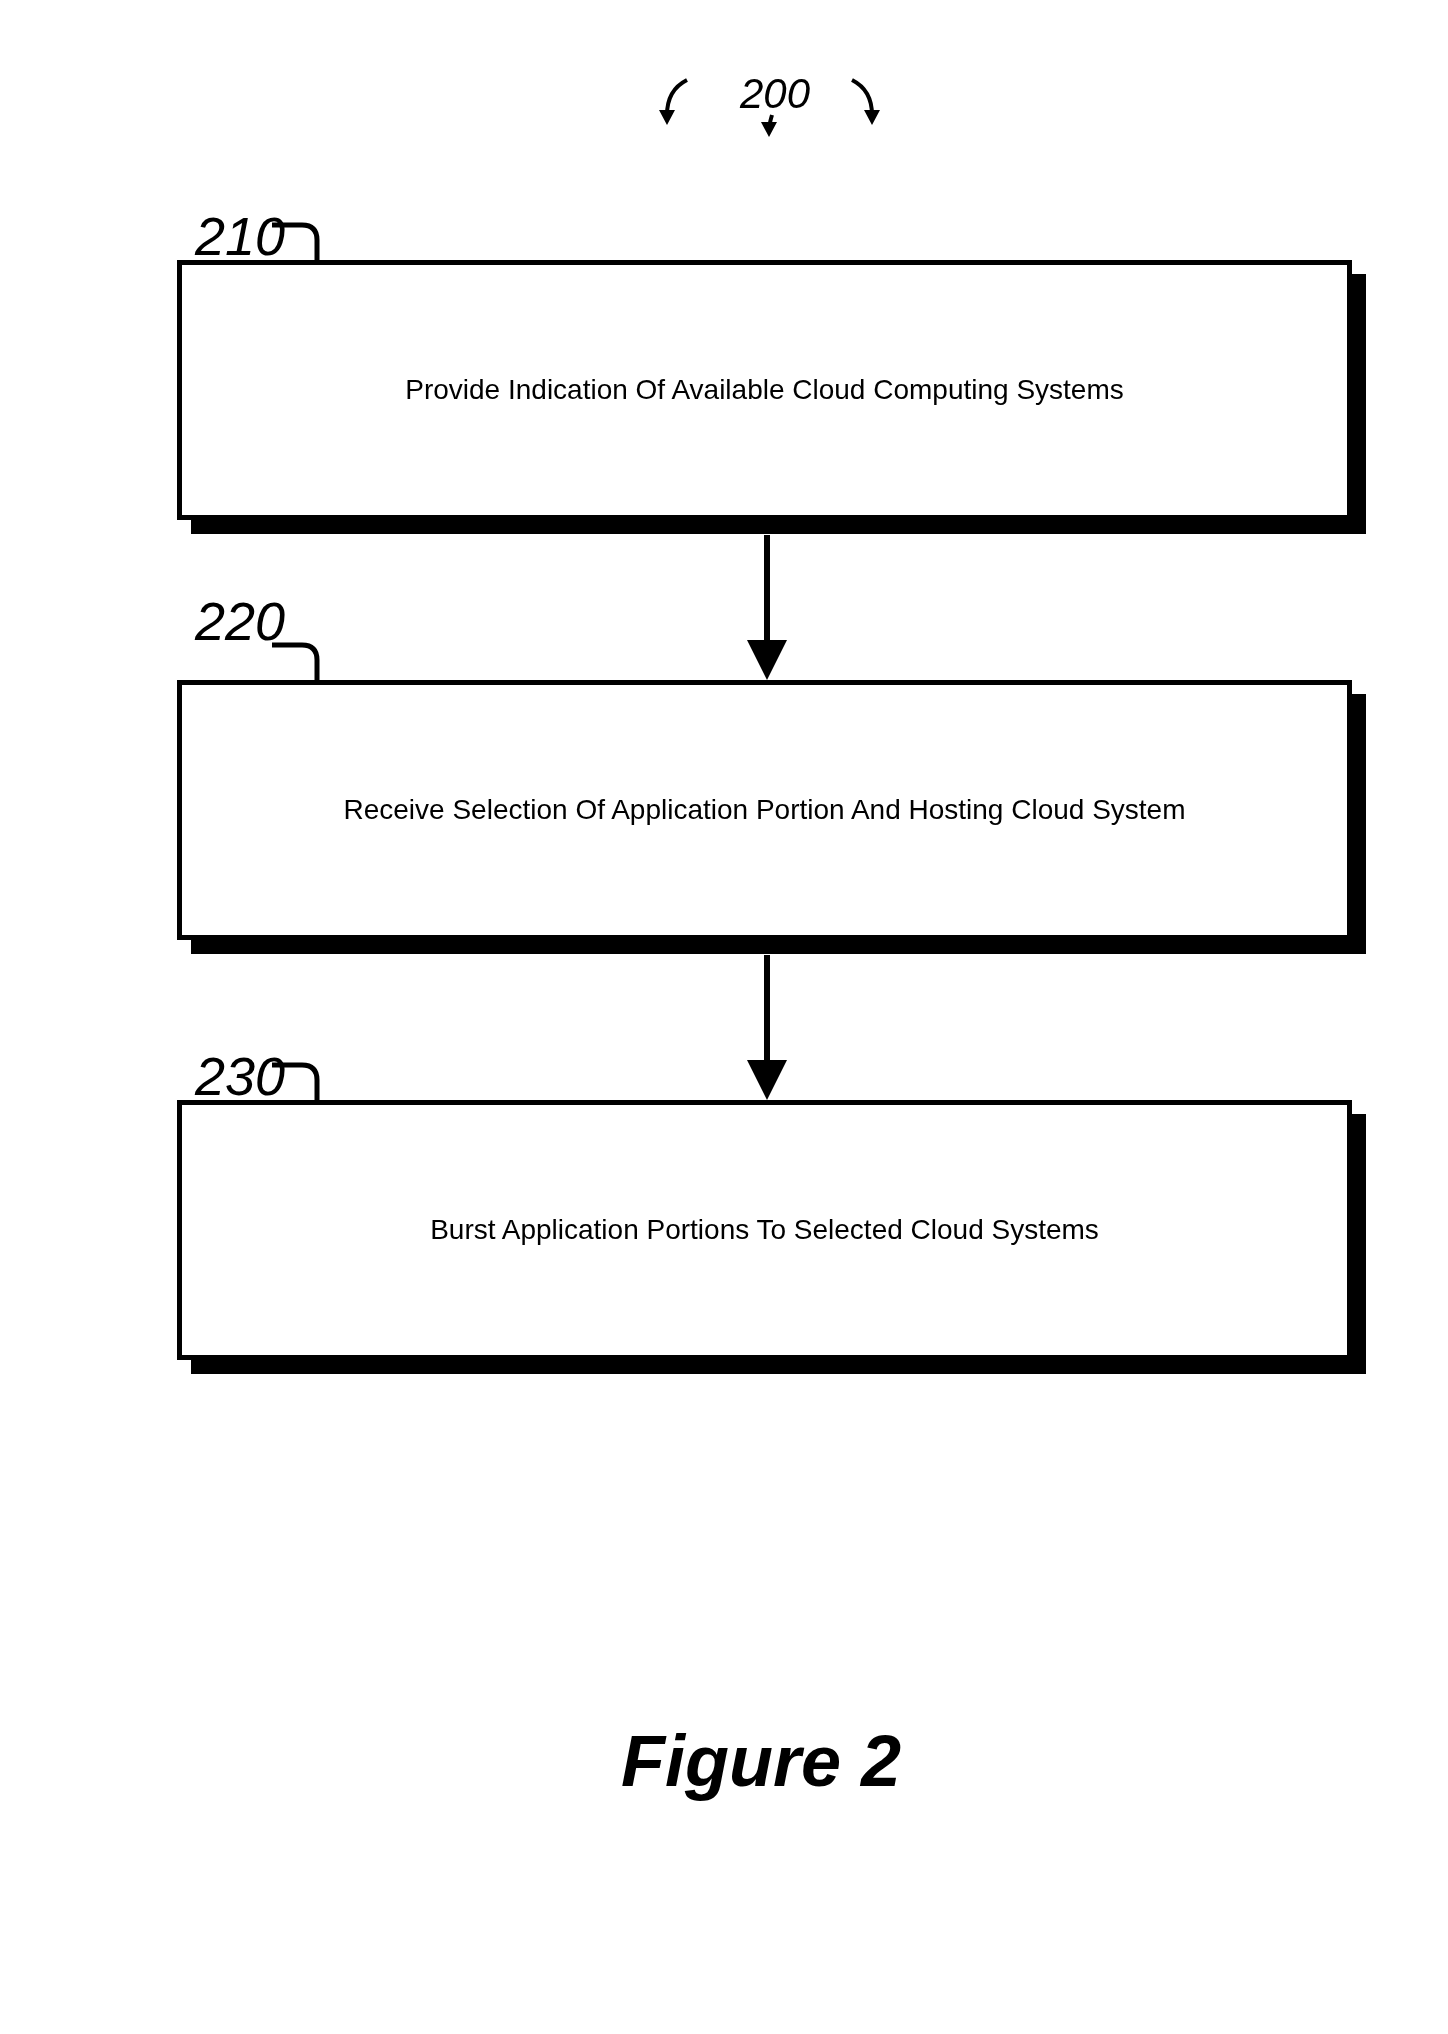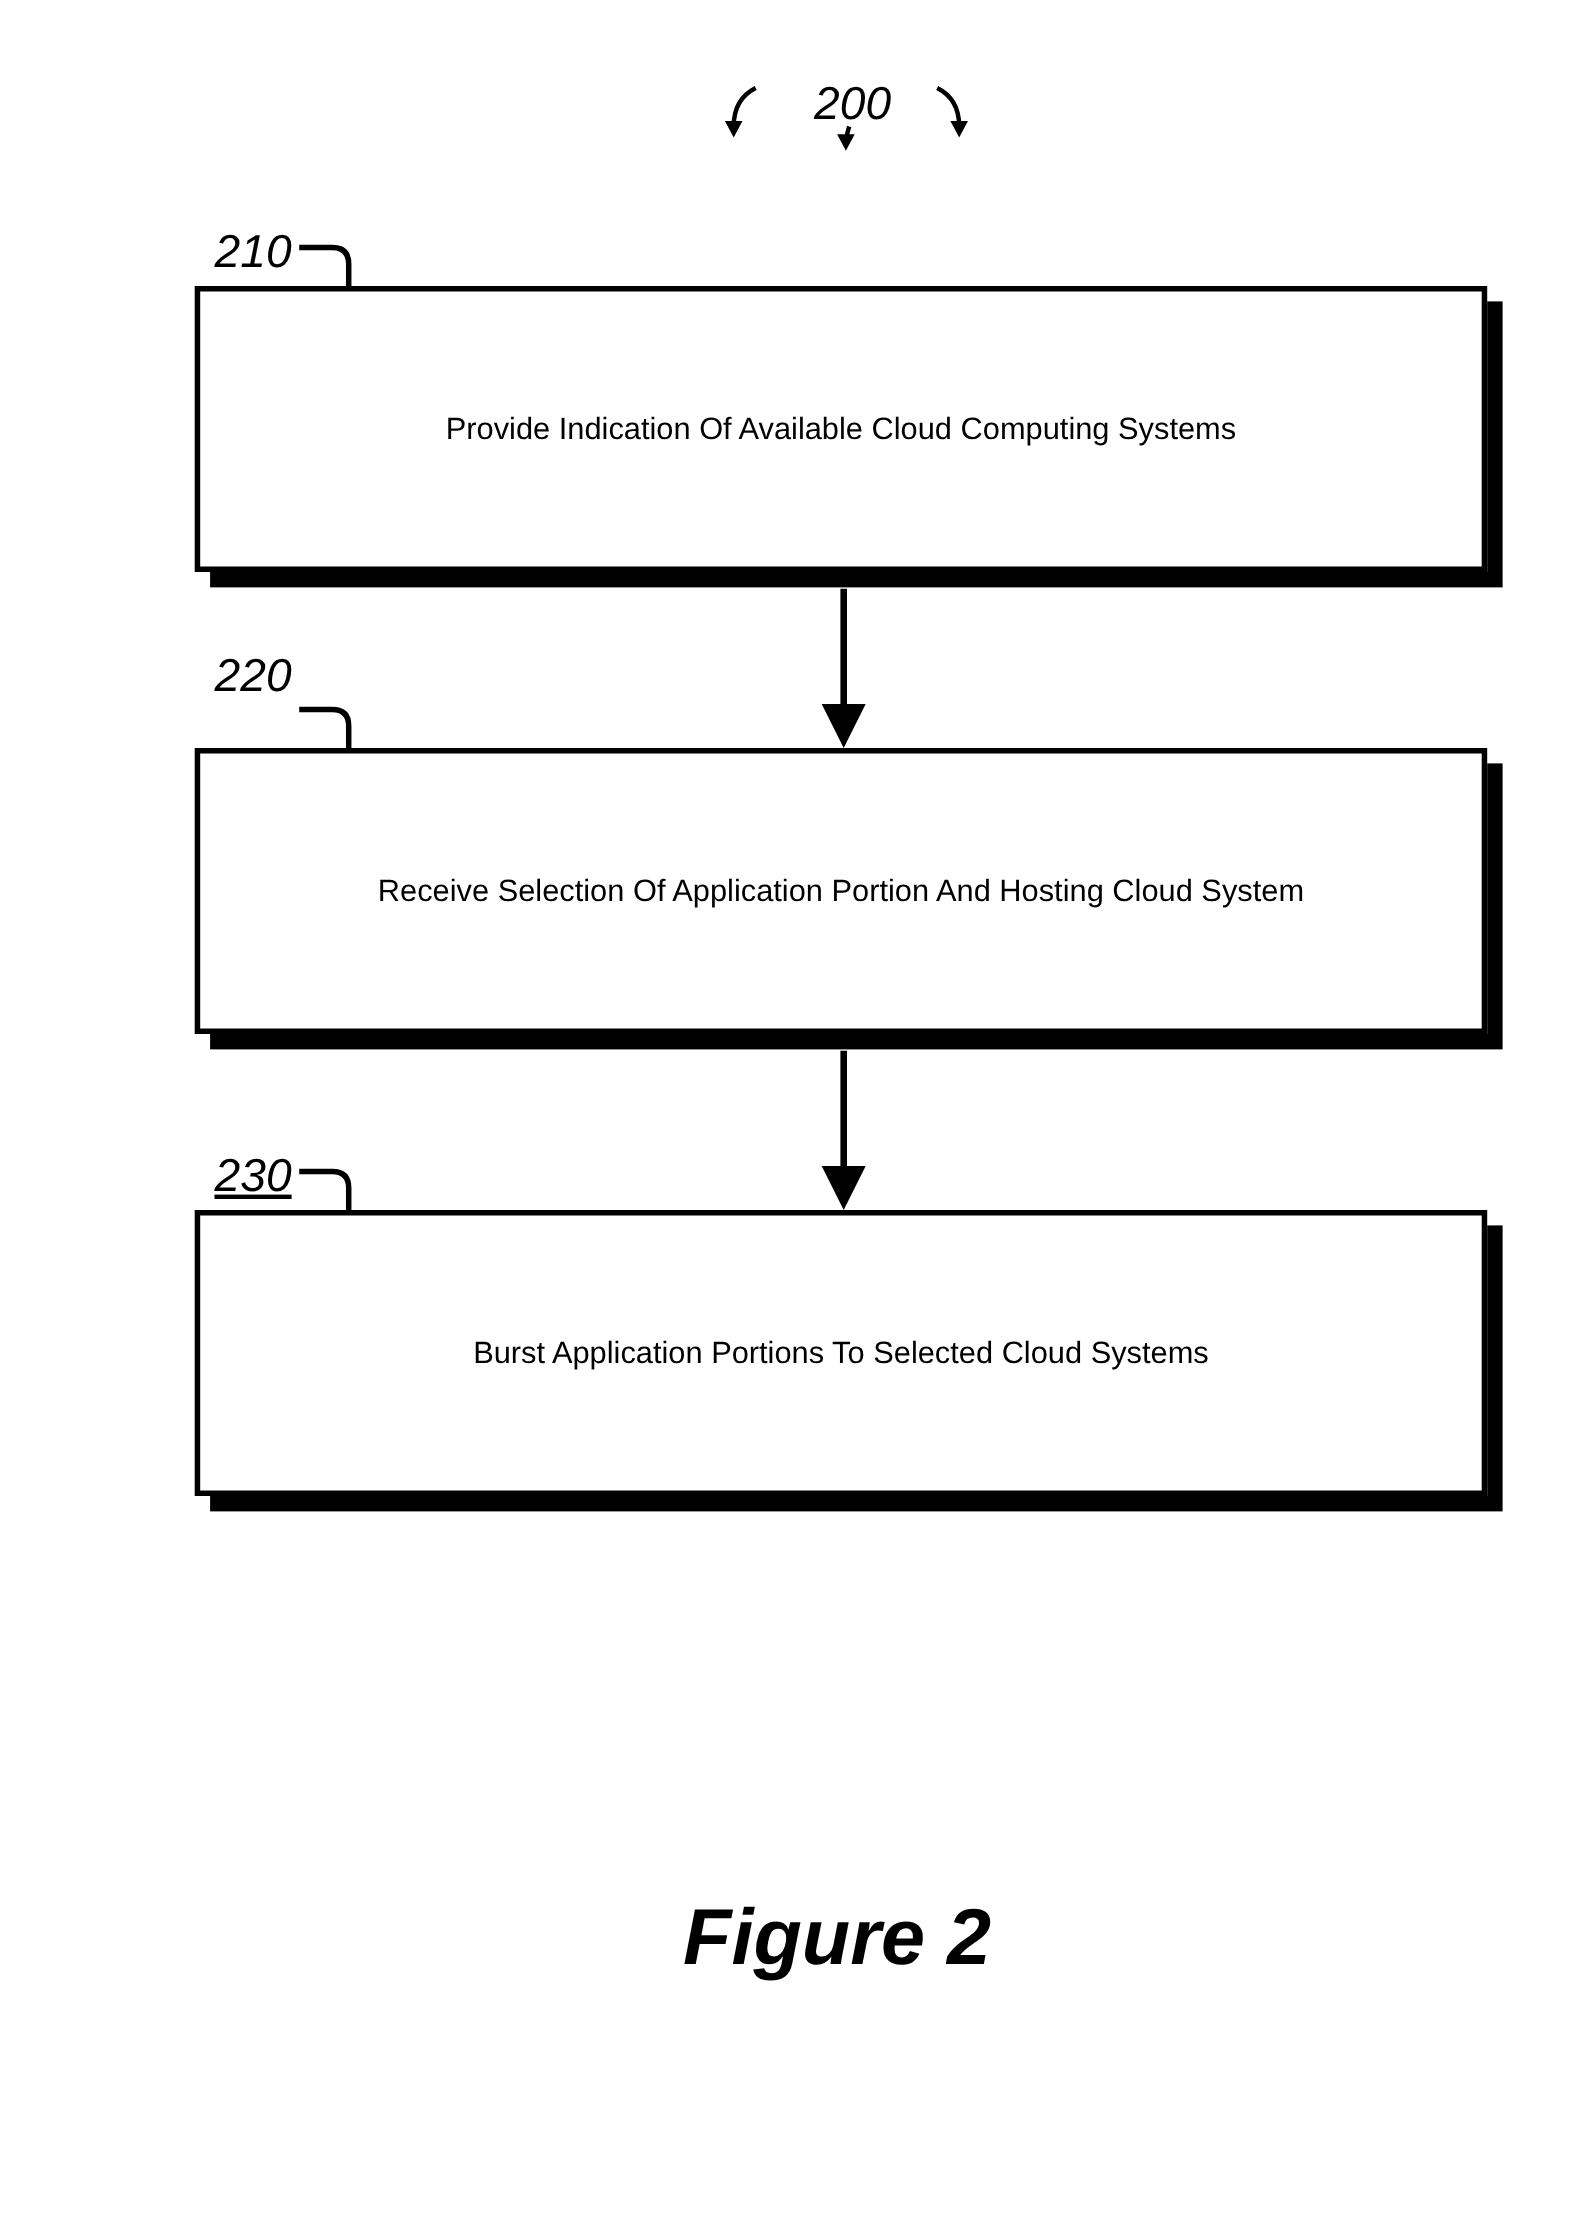--- a/index.html
+++ b/index.html
@@ -19,21 +19,21 @@
     }
     .title-label {
       position: absolute;
       font-style: italic;
       font-size: 42px;
       font-weight: normal;
     }
     .step-label {
       position: absolute;
       font-style: italic;
-      font-size: 42px;
+      font-size: 54px;
       font-weight: normal;
     }
     .step-box {
       position: absolute;
       background: white;
       border: 5px solid black;
       box-shadow: 14px 14px 0 black;
       display: flex;
       align-items: center;
       justify-content: center;
@@ -99,21 +99,21 @@
   </svg>
   <div class="step-box" style="left: 140px; top: 680px; width: 1175px; height: 260px;">
     <span>Receive Selection Of Application Portion And Hosting Cloud System</span>
   </div>
 
   <svg class="arrow" style="left: 700px; top: 955px; width: 60px; height: 150px;">
     <line x1="30" y1="0" x2="30" y2="115" stroke="black" stroke-width="6"></line>
     <polygon points="30,145 10,105 50,105" fill="black"></polygon>
   </svg>
 
-  <div class="step-label" style="left: 158px; top: 1045px; text-decoration: underline;">230</div>
+  <div class="step-label" style="left: 158px; top: 1045px;">230</div>
   <svg class="label-hook" style="left: 230px; top: 1055px; width: 60px; height: 50px;">
     <path d="M 5 10 L 35 10 Q 50 10 50 25 L 50 45" stroke="black" stroke-width="5" fill="none"></path>
   </svg>
   <div class="step-box" style="left: 140px; top: 1100px; width: 1175px; height: 260px;">
     <span>Burst Application Portions To Selected Cloud Systems</span>
   </div>
 
   <div class="figure-title" style="top: 1720px;">Figure 2</div>
 
 </div>

